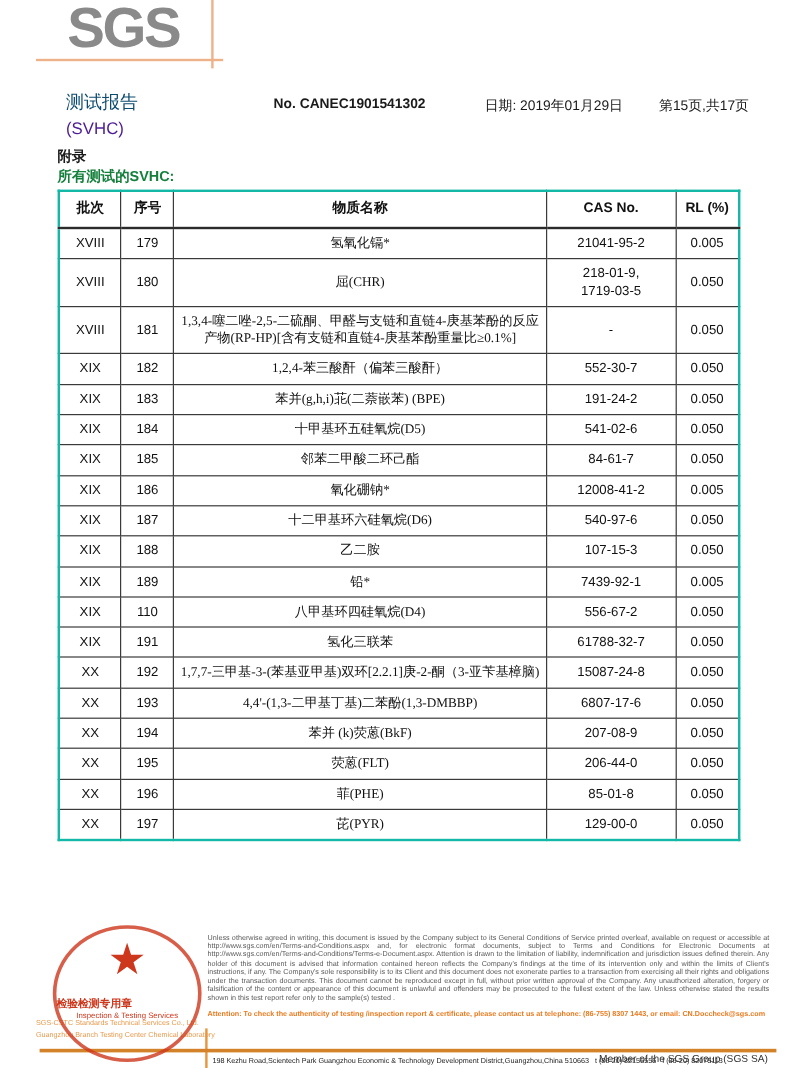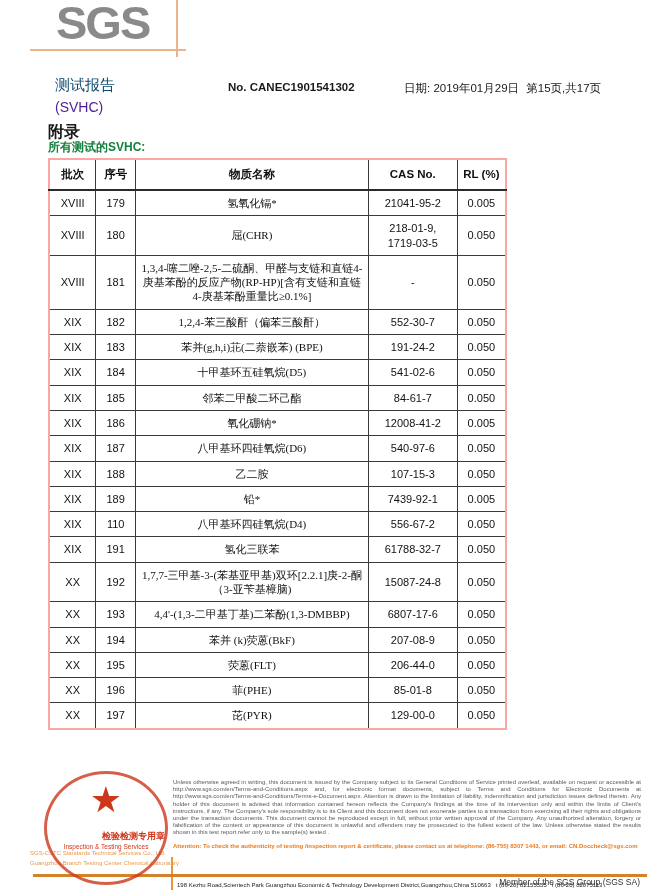--- a/index.html
+++ b/index.html
@@ -14,43 +14,43 @@
     position:absolute; left:56px; top:-4px;
     font-size:47px; font-weight:bold; color:#8a8a8a;
     letter-spacing:-2px; line-height:54px;
   }
   .logo-hline { position:absolute; left:30px; top:49px; width:156px; height:2px; background:#edb289; }
   .logo-vline { position:absolute; left:176px; top:0px; width:2px; height:57px; background:#edb289; }
   .report-title { position:absolute; left:55px; top:76px; font-size:15px; font-weight:normal; color:#0c4a6e; }
   .report-subtitle { position:absolute; left:55px; top:99px; font-size:14px; font-weight:normal; color:#4c1d95; }
   .report-no { position:absolute; left:228px; top:81px; font-size:11.5px; color:#1a1a1a;font-weight:bold; }
   .date-page { position:absolute; left:404px; top:81px; font-size:11.5px; color:#1a1a1a; }
-  .date-page span + span { margin-left:4px;text-align:right; }
-  .appendix-label { position:absolute; left:48px; top:122px; font-size:16px; font-weight:bold; color:#1a1a1a; }
+  .date-page span + span { margin-left:27px;text-align:right; }
+  .appendix-label { position:absolute; left:48px; top:122px; font-size:12px; font-weight:bold; color:#1a1a1a; }
   .all-tested-label { position:absolute; left:48px; top:139px; font-size:12px; font-weight:bold; color:#15803d; }
   
   .table-wrap { position:absolute; left:48px; top:158px; }
-  table.svhc { border-collapse:collapse; width:459px; border:2px solid #fca5a5; }
+  table.svhc { border-collapse:collapse; width:569px; border:2px solid #14b8a6; }
   table.svhc th, table.svhc td {
     border:1px solid #3a3a3a; font-size:11px; color:#111;
     padding:5px 5px; text-align:center; vertical-align:middle; line-height:1.3;
   }
   table.svhc th { font-size:11.5px; font-weight:bold; padding:7px 5px; border-bottom:2px solid #2b2b2b; }
   col.c-batch { width:52px; } col.c-no { width:44px; } col.c-name { width:312px; }
   col.c-cas { width:108px; } col.c-rl { width:53px; }
   td.name-cell { text-align:left; padding-left:6px;font-family:Liberation Serif, serif; }
   td.cas-cell { white-space:pre-line; }
   
   .stamp {
     position:absolute; left:44px; top:771px; width:124px; height:114px;
     border:3px solid rgba(205,55,28,0.8); border-radius:50%; z-index:3;
     background:transparent;
   }
   .stamp .star { position:absolute; left:0; right:0; top:6px; text-align:center; font-size:36px; color:#cd371c; line-height:40px; }
-  .stamp .stamp-cn { position:absolute; left:0; right:0; top:56px; text-align:right; font-size:9px; font-weight:bold; color:#cd371c;padding-left:48px; }
+  .stamp .stamp-cn { position:absolute; left:0; right:0; top:56px; text-align:left; font-size:9px; font-weight:bold; color:#cd371c; }
   .stamp .stamp-en { position:absolute; left:0; right:0; top:69px; text-align:center; font-size:6.5px; color:#cd371c; }
   .company-lines {
     position:absolute; left:30px; top:849px; width:160px; z-index:1;
     font-size:6px; color:#e69a4d; line-height:1.6; text-align:left;
   }
   .disclaimer {
     position:absolute; left:173px; top:779px; width:468px;
     font-size:6px; color:#5a5a5a; line-height:1.2; text-align:justify;
   }
   .attention {
@@ -157,21 +157,21 @@
           <tr>
             <td>XIX</td>
             <td>186</td>
             <td class="name-cell">氧化硼钠*</td>
             <td class="cas-cell">12008-41-2</td>
             <td>0.005</td>
           </tr>
           <tr>
             <td>XIX</td>
             <td>187</td>
-            <td class="name-cell">八甲基环四硅氧烷(D6)</td>
+            <td class="name-cell">十二甲基环六硅氧烷(D6)</td>
             <td class="cas-cell">540-97-6</td>
             <td>0.050</td>
           </tr>
           <tr>
             <td>XIX</td>
             <td>188</td>
             <td class="name-cell">乙二胺</td>
             <td class="cas-cell">107-15-3</td>
             <td>0.050</td>
           </tr>

